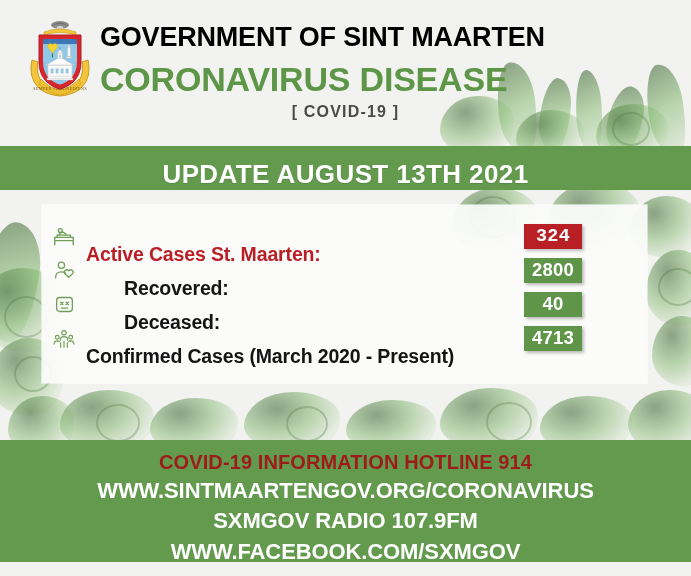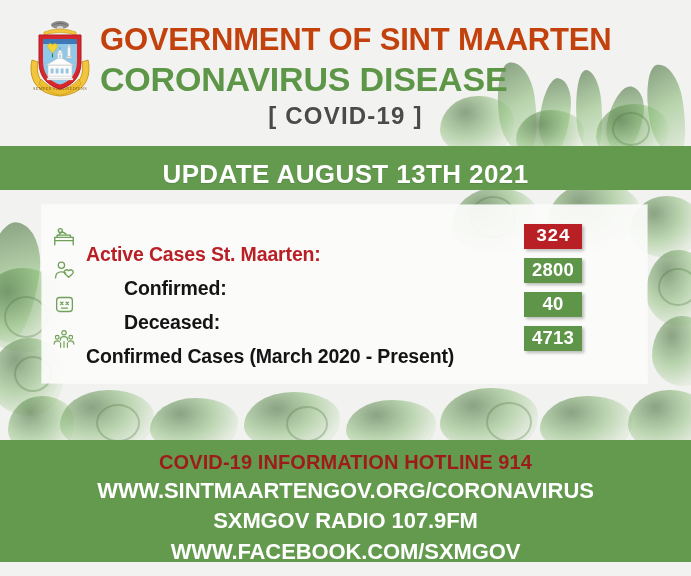--- a/index.html
+++ b/index.html
@@ -36,31 +36,31 @@
     border-radius:50%;
     border:2px solid rgba(74,118,60,.30);
     background:transparent;
   }
 
   
   .header{position:absolute;left:0;top:0;width:691px;height:143px;z-index:5;}
   .crest{position:absolute;left:26px;top:16px;width:68px;height:86px;}
   .title-main{
     position:absolute;left:100px;top:24px;width:560px;
-    font-size:31px;font-weight:bold;color:#c2410c;
+    font-size:27px;font-weight:bold;color:#000000;
     letter-spacing:-.2px;line-height:1;white-space:nowrap;
   }
   .title-sub{
     position:absolute;left:100px;top:62px;width:570px;
     font-size:34px;font-weight:bold;color:#5e9648;
     letter-spacing:-.2px;line-height:1;white-space:nowrap;
   }
   .title-covid{
     position:absolute;left:0;top:104px;width:691px;
-    text-align:center;font-size:24px;font-weight:bold;color:#4a4a4a;
+    text-align:center;font-size:16px;font-weight:bold;color:#4a4a4a;
     letter-spacing:1.2px;line-height:1;
   }
 
   
   .banner{
     position:absolute;left:0;top:146px;width:691px;height:44px;
     background:#639a4e;z-index:6;
     display:flex;align-items:flex-end;justify-content:center;
   }
   .banner-text{
@@ -255,21 +255,21 @@
       </div>
 
       <div class="row r-recovered">
         <span class="ricon">
           <svg viewBox="0 0 26 24" width="23" height="21" fill="none" stroke="#6fa158" stroke-width="1.5" stroke-linecap="round" stroke-linejoin="round">
             <circle cx="9.5" cy="6" r="3.6"></circle>
             <path d="M2.8 20.5 q0 -7 6.7 -7 q3 0 4.8 1.4"></path>
             <path d="M17.8 12.2 q2.2 -2 4.2 -0.2 q2 1.8 -0.2 4 l-4 3.8 l-4 -3.8 q-2.2 -2.2 -0.2 -4 q2 -1.8 4.2 0.2 Z"></path>
           </svg>
         </span>
-        <span class="rlabel">Confirmed:</span>
+        <span class="rlabel">Recovered:</span>
         <span class="badge green">2800</span>
       </div>
 
       <div class="row r-deceased">
         <span class="ricon">
           <svg viewBox="0 0 24 24" width="21" height="21" fill="none" stroke="#6fa158" stroke-width="1.5" stroke-linecap="round" stroke-linejoin="round">
             <rect x="3" y="4" width="18" height="16" rx="3.4"></rect>
             <path d="M7.6 9.4 l2.6 2.6 M10.2 9.4 l-2.6 2.6"></path>
             <path d="M13.8 9.4 l2.6 2.6 M16.4 9.4 l-2.6 2.6"></path>
             <path d="M8.6 16.1 H15.4"></path>

